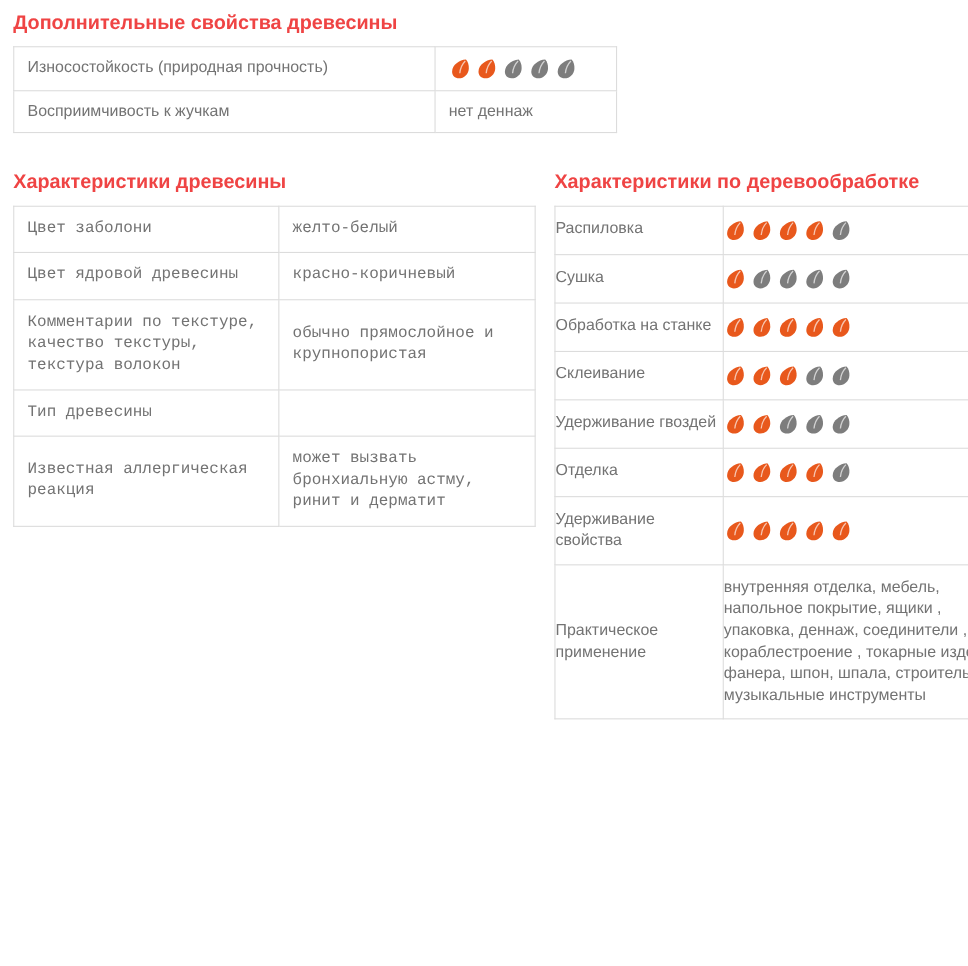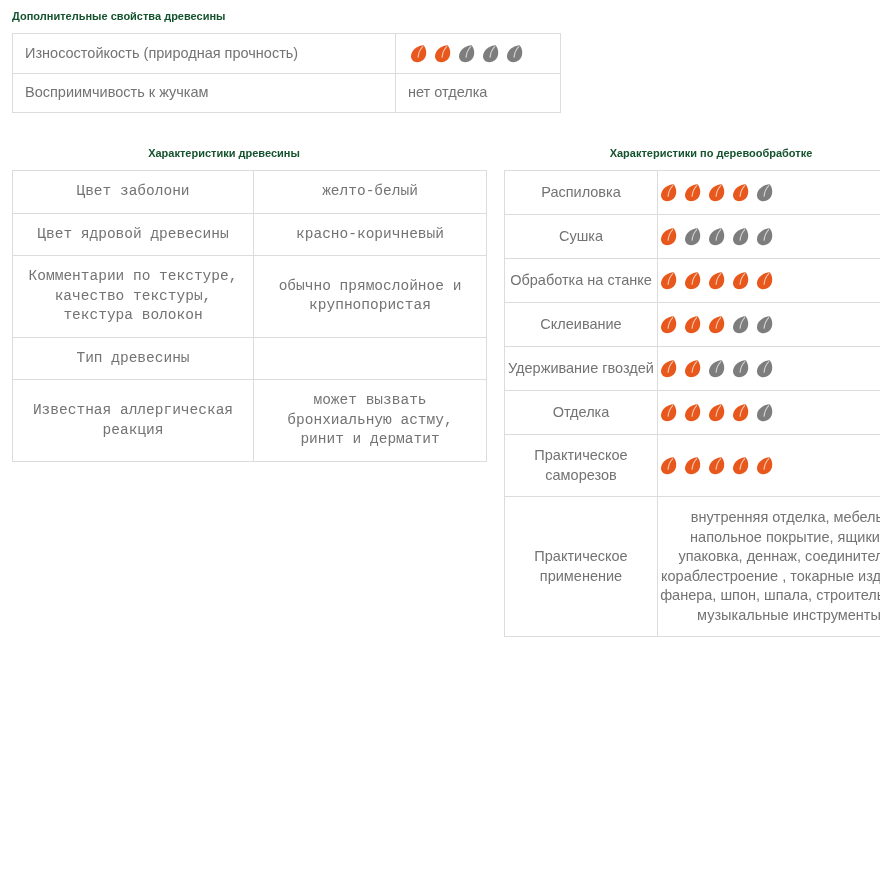--- a/index.html
+++ b/index.html
@@ -15,23 +15,23 @@
     color: #222222;
     position: relative;
     overflow: hidden;
   }
   .page {
     padding: 10px 12px 0 12px;
     box-sizing: border-box;
     width: 880px;
   }
   h2.section-title {
-    font-size: 11px;
+    font-size: 18px;
     font-weight: bold;
-    color: #14532d;
+    color: #ef4444;
     margin: 0 0 10px 0;
     line-height: 1.2;
   }
   table.props {
     border-collapse: collapse;
     table-layout: fixed;
   }
   table.props td {
     border: 1px solid #dcdcdc;
     padding: 9px 12px;
@@ -45,21 +45,20 @@
     width: 500px;
     margin-bottom: 34px;
   }
   #top-table td.label { width: 358px; }
   #top-table td.value { width: 140px; }
 
   
   .cols {
     display: flex;
     align-items: flex-start;
-    text-align: center;
   }
   .col-left { width: 424px; }
   .col-spacer { width: 28px; flex: 0 0 28px; }
   .col-right { width: 414px; margin-left: 40px; }
 
   #wood-table { width: 424px; font-family: Liberation Mono, monospace; }
   #wood-table td.label { width: 216px; }
   #wood-table td.value { width: 208px; }
   #wood-table td { padding: 11px 12px; }
 
@@ -109,21 +108,21 @@
                 </svg></span>
               <span class="drop"><svg width="21" height="21" viewBox="0 0 21 21" xmlns="http://www.w3.org/2000/svg">
                   <path d="M15.6 2.2 C 9.6 2.6 3.2 7.0 3.0 13.0 C 2.9 16.6 5.6 19.2 9.2 19.2 C 14.0 19.2 17.9 15.2 18.2 10.4 C 18.4 7.2 17.4 4.2 15.6 2.2 Z" fill="#7D7D7D"></path>
                   <path d="M15.0 3.4 C 12.0 6.4 10.4 10.2 10.0 14.6" stroke="#ffffff" stroke-width="1.2" fill="none" opacity="0.65"></path>
                 </svg></span>
             </span>
         </td>
       </tr>
       <tr>
         <td class="label">Восприимчивость к жучкам</td>
-        <td class="value">нет отделка</td>
+        <td class="value">нет деннаж</td>
       </tr>
     </tbody>
   </table>
 
   <div class="cols">
 
     <div class="col-left">
       <h2 class="section-title">Характеристики древесины</h2>
       <table class="props" id="wood-table">
         <tbody>
@@ -313,21 +312,21 @@
                       <path d="M15.0 3.4 C 12.0 6.4 10.4 10.2 10.0 14.6" stroke="#ffffff" stroke-width="1.2" fill="none" opacity="0.65"></path>
                     </svg></span>
                   <span class="drop"><svg width="21" height="21" viewBox="0 0 21 21" xmlns="http://www.w3.org/2000/svg">
                       <path d="M15.6 2.2 C 9.6 2.6 3.2 7.0 3.0 13.0 C 2.9 16.6 5.6 19.2 9.2 19.2 C 14.0 19.2 17.9 15.2 18.2 10.4 C 18.4 7.2 17.4 4.2 15.6 2.2 Z" fill="#7D7D7D"></path>
                       <path d="M15.0 3.4 C 12.0 6.4 10.4 10.2 10.0 14.6" stroke="#ffffff" stroke-width="1.2" fill="none" opacity="0.65"></path>
                     </svg></span>
                 </span>
             </td>
           </tr>
           <tr>
-            <td class="label cell-multiline">Практическое саморезов</td>
+            <td class="label cell-multiline">Удерживание свойства</td>
             <td class="value">
               <span class="rating">
                   <span class="drop"><svg width="21" height="21" viewBox="0 0 21 21" xmlns="http://www.w3.org/2000/svg">
                       <path d="M15.6 2.2 C 9.6 2.6 3.2 7.0 3.0 13.0 C 2.9 16.6 5.6 19.2 9.2 19.2 C 14.0 19.2 17.9 15.2 18.2 10.4 C 18.4 7.2 17.4 4.2 15.6 2.2 Z" fill="#E8581C"></path>
                       <path d="M15.0 3.4 C 12.0 6.4 10.4 10.2 10.0 14.6" stroke="#ffffff" stroke-width="1.2" fill="none" opacity="0.65"></path>
                     </svg></span>
                   <span class="drop"><svg width="21" height="21" viewBox="0 0 21 21" xmlns="http://www.w3.org/2000/svg">
                       <path d="M15.6 2.2 C 9.6 2.6 3.2 7.0 3.0 13.0 C 2.9 16.6 5.6 19.2 9.2 19.2 C 14.0 19.2 17.9 15.2 18.2 10.4 C 18.4 7.2 17.4 4.2 15.6 2.2 Z" fill="#E8581C"></path>
                       <path d="M15.0 3.4 C 12.0 6.4 10.4 10.2 10.0 14.6" stroke="#ffffff" stroke-width="1.2" fill="none" opacity="0.65"></path>
                     </svg></span>

